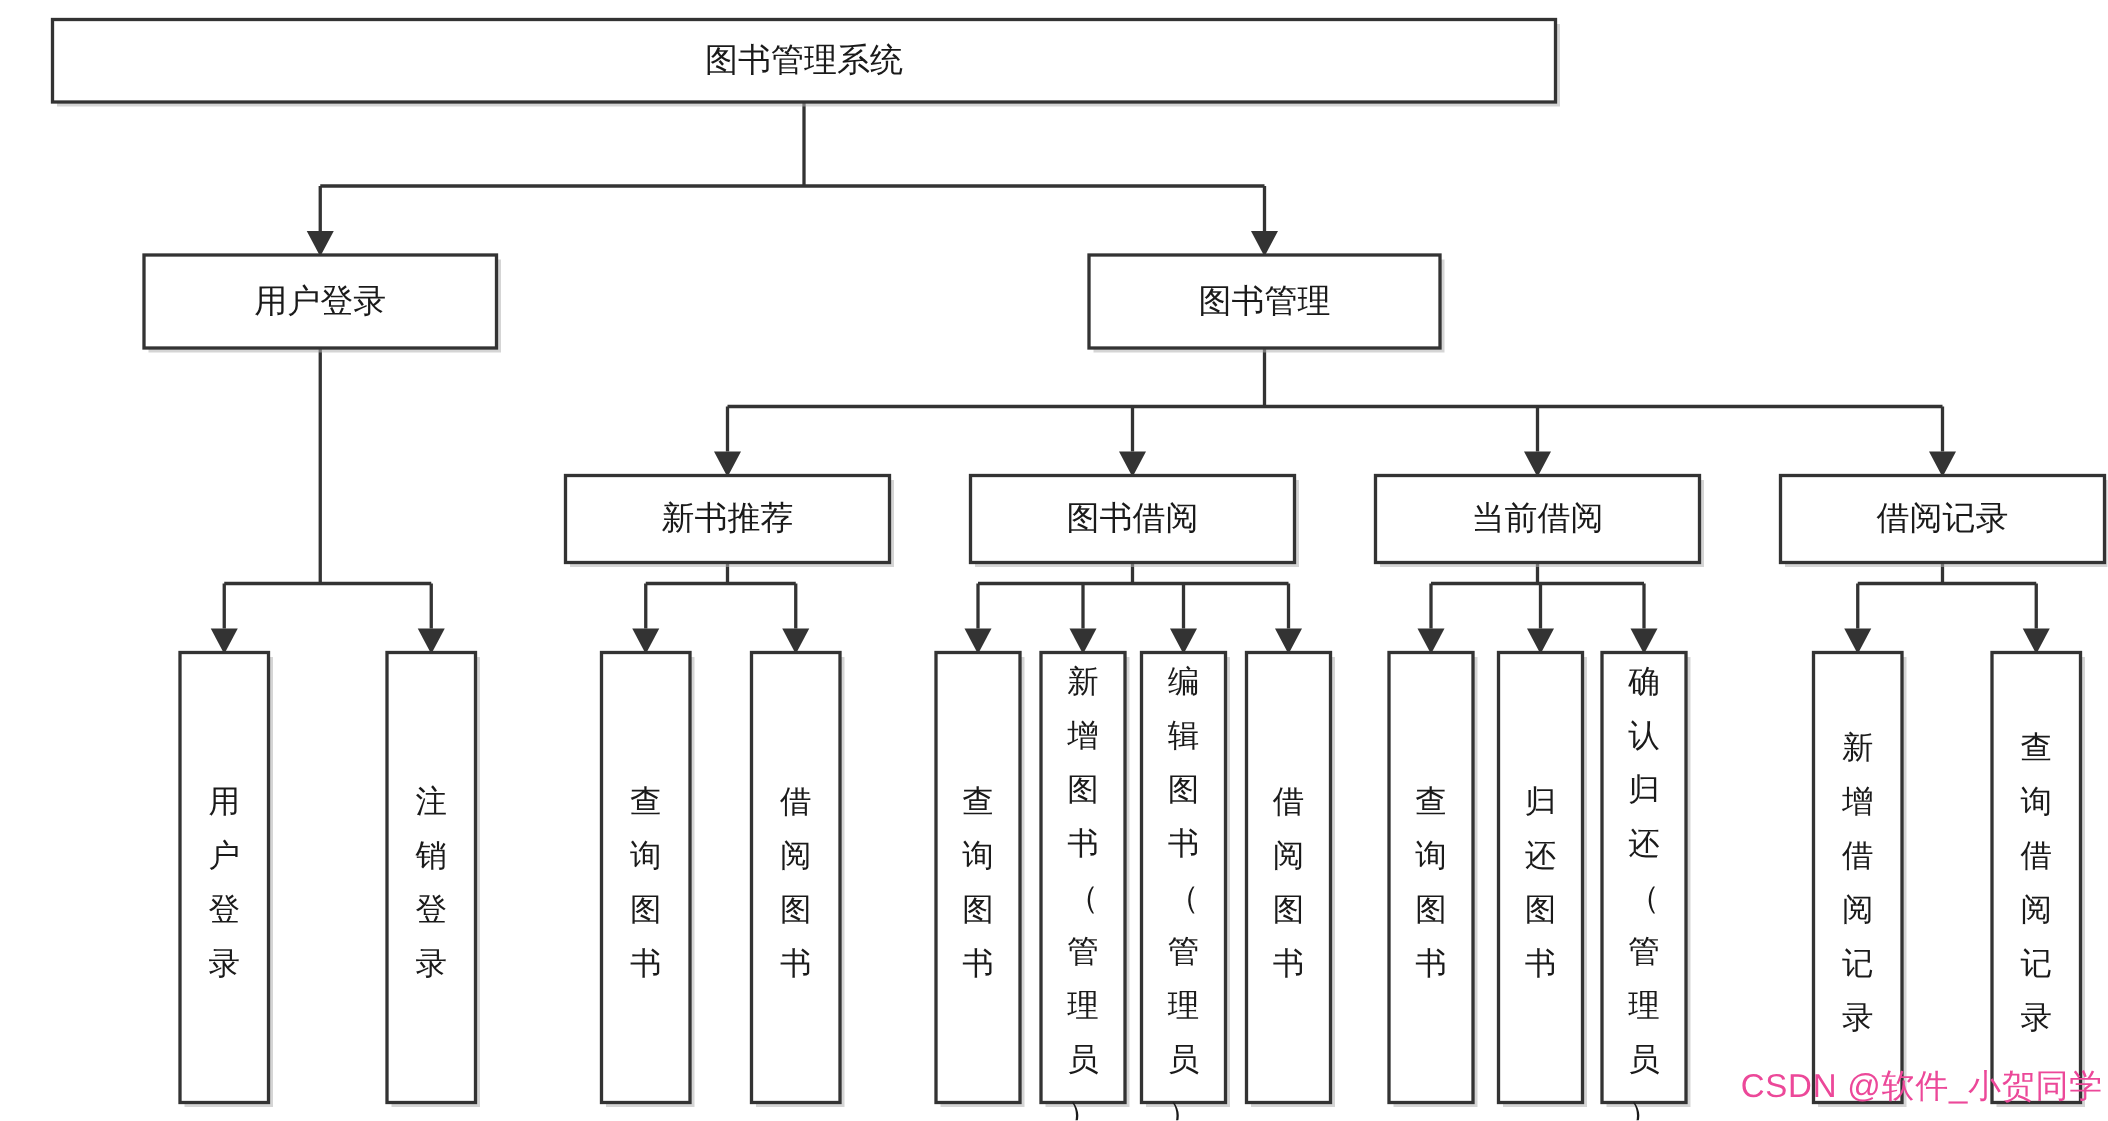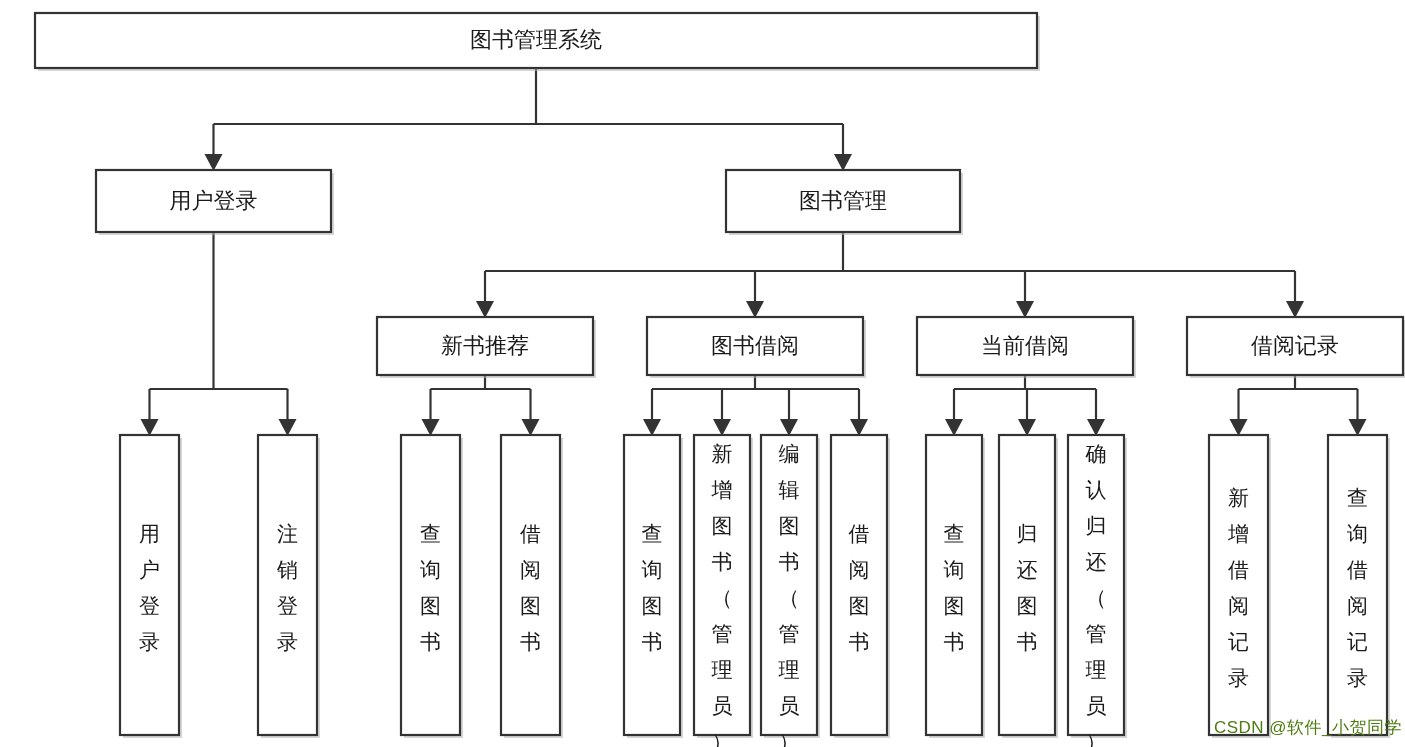--- a/index.html
+++ b/index.html
@@ -55,22 +55,22 @@
     font-family: "Liberation Sans", "DejaVu Sans", sans-serif;
     font-size: 21px;
     fill: #1a1a1a;
     text-anchor: middle;
   }
   .watermark {
     position: absolute;
     right: 18px;
     bottom: 8px;
     font-family: "Liberation Sans", "DejaVu Sans", sans-serif;
-    font-size: 17px;
-    color: #4d7c0f;
+    font-size: 22px;
+    color: #ec4899;
     white-space: nowrap;
     letter-spacing: 0.5px;
   }
 </style>
 </head>
 <body>
 
 <div id="diagram-root">
   <svg id="tree" viewBox="0 0 1405 747">
     <defs>

